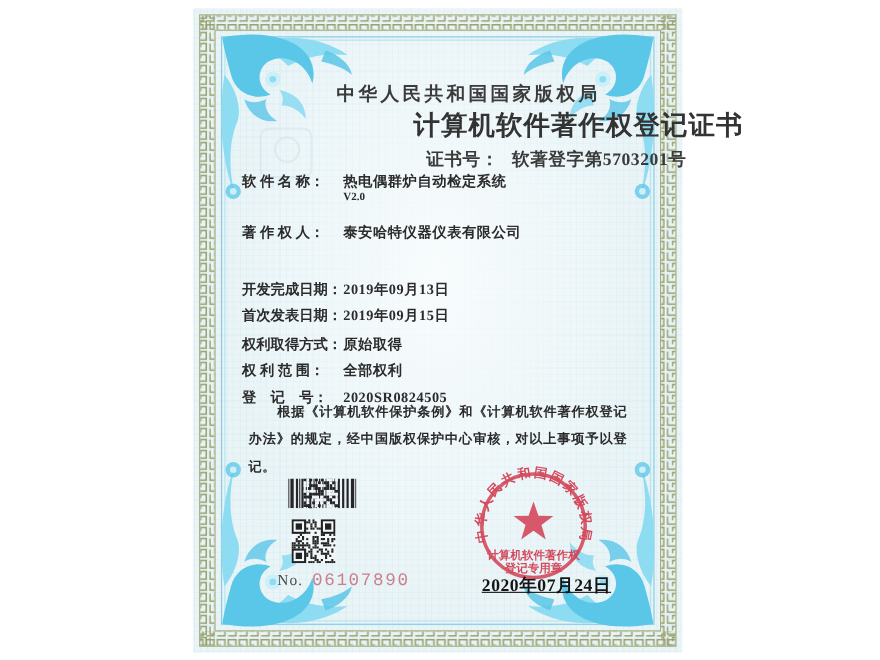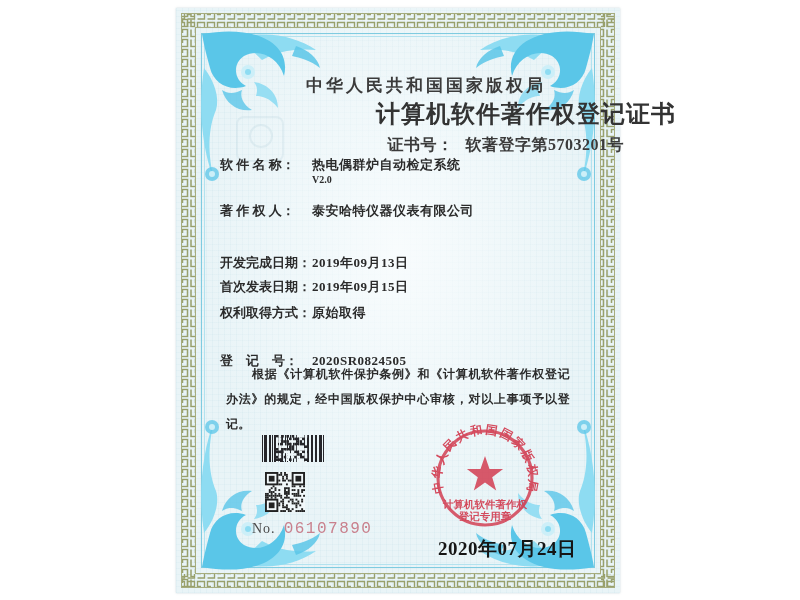--- a/index.html
+++ b/index.html
@@ -28,22 +28,22 @@
   .statement{position:absolute;left:50px;top:354px;width:344px;font-size:12px;font-weight:bold;
              color:#2b2b2b;line-height:25px;text-indent:26px;letter-spacing:0.3px;text-align:justify;}
   .serial{position:absolute;left:76px;top:511px;white-space:nowrap;}
   .serial .no{font-size:14px;color:#4a4a4a;letter-spacing:1px;}
   .serial .num{font-size:16px;color:#c9808d;letter-spacing:1.5px;
                font-family:"Liberation Mono","DejaVu Sans Mono",monospace;margin-left:8px;}
   .barcode{position:absolute;left:86px;top:427px;width:62px;height:27px;display:block;}
   .qr{position:absolute;left:89px;top:464px;width:40px;height:40px;display:block;}
   .seal{position:absolute;left:249px;top:410px;width:120px;height:120px;display:block;opacity:0.92;}
   .seal text{font-family:"Liberation Serif","DejaVu Serif",serif;font-weight:bold;fill:#d23c50;}
-  .issueDate{position:absolute;left:262px;top:528px;font-size:19px;font-weight:bold;color:#151515;
-             letter-spacing:0.5px;z-index:3;}
+  .issueDate{position:absolute;left:262px;top:514px;font-size:16px;font-weight:bold;color:#151515;
+             letter-spacing:0.5px;z-index:3;text-decoration:underline;}
   .watermark{position:absolute;left:60px;top:108px;width:44px;height:42px;border-radius:8px;
              border:2px solid rgba(182,209,219,0.45);opacity:0.55;}
   .watermark .wmG{position:absolute;left:11px;top:6px;width:20px;height:20px;border-radius:50%;
                   border:2px solid rgba(182,209,219,0.5);}
   .watermark .wmTxt{position:absolute;left:0;top:44px;width:44px;text-align:center;
                     font-size:9px;letter-spacing:2px;color:rgba(160,192,205,0.55);
                     font-family:"Liberation Sans","DejaVu Sans",sans-serif;}
 </style>
 </head>
 <body>
@@ -99,20 +99,21 @@
       <div class="authority">中华人民共和国国家版权局</div>
       <div class="certTitle">计算机软件著作权登记证书</div>
       <div class="certNo"><span>证书号：</span><span class="gap"></span><span>软著登字第5703201号</span></div>
 
       <div class="row" style="top:148px"><span class="flabel">软 件 名 称：</span><span class="fvalue">热电偶群炉自动检定系统</span></div>
       <div class="versionLine">V2.0</div>
       <div class="row" style="top:194px"><span class="flabel">著 作 权 人：</span><span class="fvalue">泰安哈特仪器仪表有限公司</span></div>
       <div class="row" style="top:246px"><span class="flabel">开发完成日期：</span><span class="fvalue">2019年09月13日</span></div>
       <div class="row" style="top:270px"><span class="flabel">首次发表日期：</span><span class="fvalue">2019年09月15日</span></div>
       <div class="row" style="top:296px"><span class="flabel">权利取得方式：</span><span class="fvalue">原始取得</span></div>
+      <div class="row" style="top:320px"><span class="flabel">权 利 范 围：</span><span class="fvalue">全部权利</span></div>
       <div class="row" style="top:344px"><span class="flabel">登　记　号：</span><span class="fvalue">2020SR0824505</span></div>
 
       <div class="statement">根据《计算机软件保护条例》和《计算机软件著作权登记办法》的规定，经中国版权保护中心审核，对以上事项予以登记。</div>
 
       <svg class="barcode" viewBox="0 0 62 27" xmlns="http://www.w3.org/2000/svg">
           <rect x="0" y="0" width="1" height="27" fill="#26262a"></rect>
           <rect x="2" y="0" width="3" height="27" fill="#26262a"></rect>
           <rect x="7" y="0" width="2" height="27" fill="#26262a"></rect>
           <rect x="10" y="0" width="1" height="27" fill="#26262a"></rect>
           <rect x="12" y="0" width="2" height="27" fill="#26262a"></rect>

